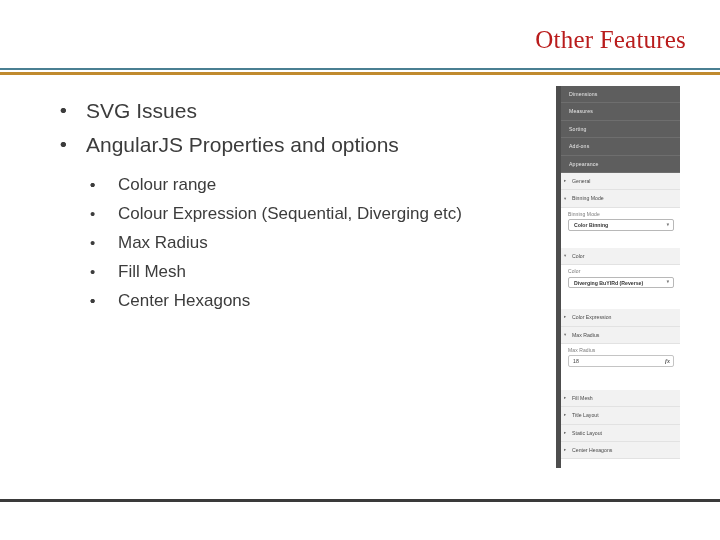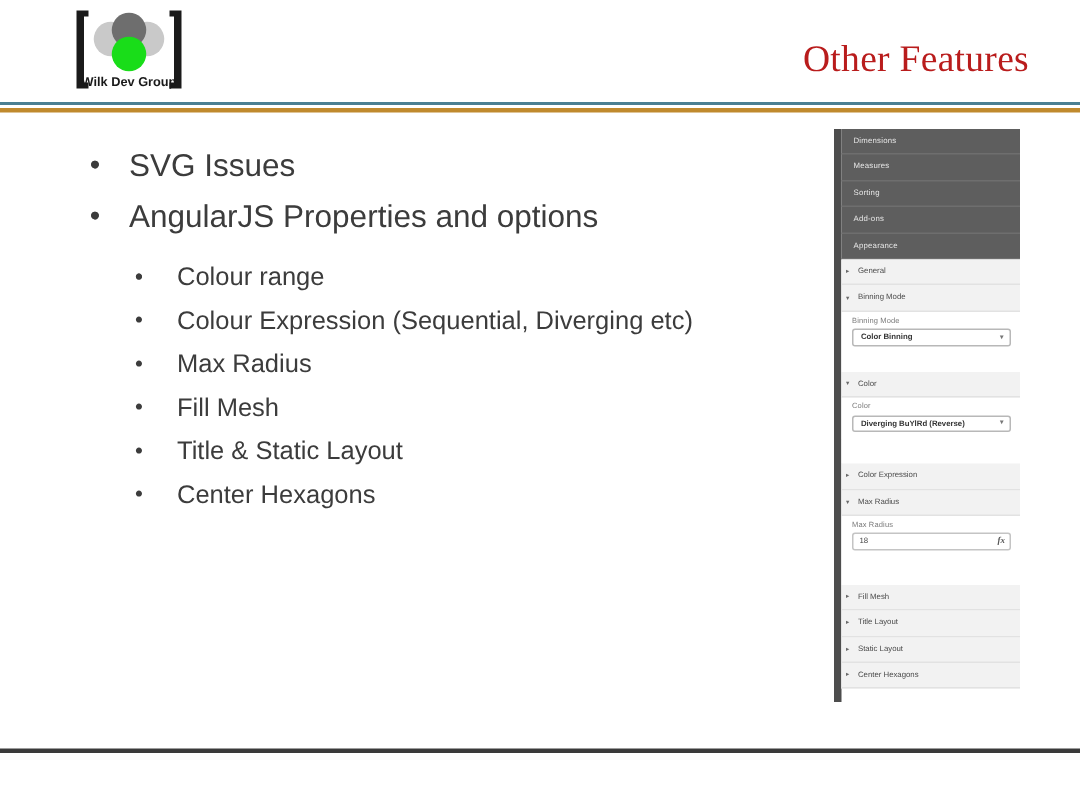--- a/index.html
+++ b/index.html
@@ -229,35 +229,20 @@
     background: #3a3a3a;
   }
 </style>
 </head>
 <body>
 
 <div class="slide">
 
   <div class="header">
 
-    <div class="logo">
-      <svg width="82" height="58" viewBox="0 0 82 58" xmlns="http://www.w3.org/2000/svg">
-
-        <path d="M14 3 L6 3 L6 55 L14 55 L14 51 L11 51 L11 7 L14 7 Z" fill="#1a1a1a"></path>
-
-        <path d="M68 3 L76 3 L76 55 L68 55 L68 51 L71 51 L71 7 L68 7 Z" fill="#1a1a1a"></path>
-
-        <circle cx="29" cy="22" r="11.5" fill="#c9c9c9"></circle>
-        <circle cx="53" cy="22" r="11.5" fill="#c9c9c9"></circle>
-        <circle cx="41" cy="16" r="11.5" fill="#6e6e6e"></circle>
-        <circle cx="41" cy="32" r="11.5" fill="#19dd19"></circle>
-
-        <text x="41" y="53" font-family="Liberation Sans, sans-serif" font-size="8.5" font-weight="bold" fill="#1a1a1a" text-anchor="middle">Wilk Dev Group</text>
-      </svg>
-    </div>
 
     <div class="slide-title">Other Features</div>
 
     <div class="rule-teal"></div>
     <div class="rule-gap"></div>
     <div class="rule-gold"></div>
   </div>
 
   <div class="body-area">
 
@@ -293,21 +278,20 @@
       <li>
         <span class="bullet">•</span>
         <span>Max Radius</span>
       </li>
       <li>
         <span class="bullet">•</span>
         <span>Fill Mesh</span>
       </li>
       <li>
         <span class="bullet">•</span>
-        <span>Title &amp; Static Layout</span>
       </li>
       <li>
         <span class="bullet">•</span>
         <span>Center Hexagons</span>
       </li>
     </ul>
   </div>
 
   <div class="app-shot">
     <div class="app-rail"></div>

